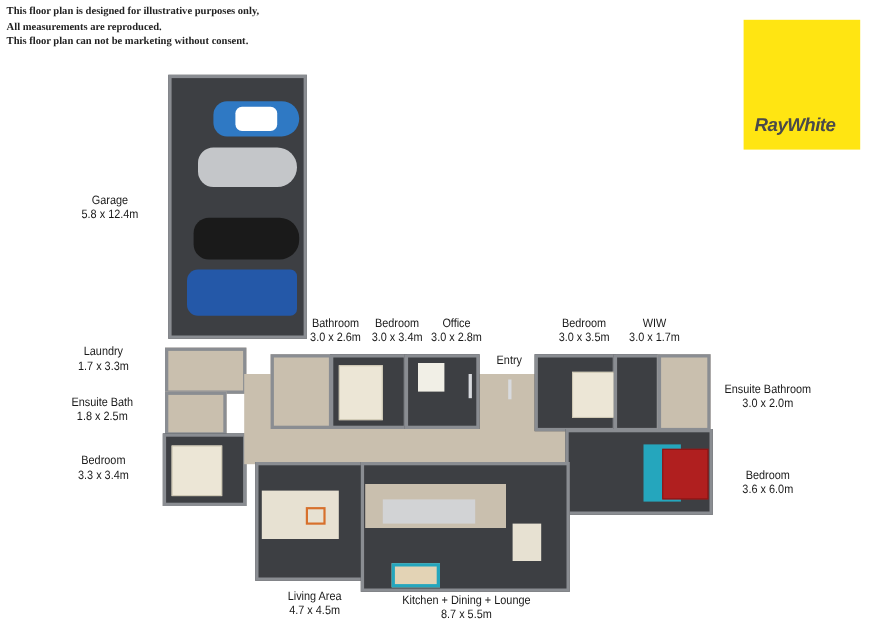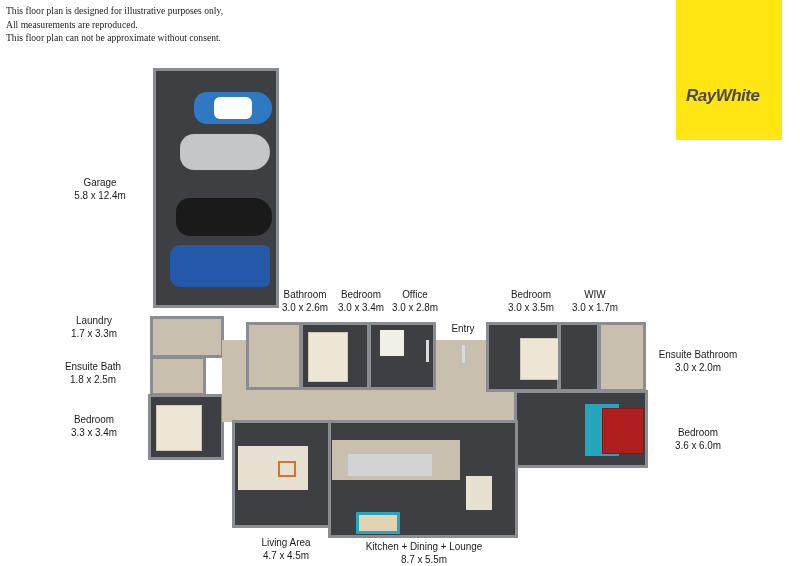--- a/index.html
+++ b/index.html
@@ -1,36 +1,36 @@
 <!DOCTYPE html>
 <html><head>
 <meta charset="utf-8">
 <style>
   html, body { margin: 0; padding: 0; }
   body { width: 800px; height: 566px; background: #ffffff; position: relative; overflow: hidden; font-family: "Liberation Sans", sans-serif; }
   .disclaimer { position: absolute; left: 6px; top: 4px; font-family: "Liberation Serif", serif; font-size: 9.6px; line-height: 13.6px; color: #222; }
-  .disclaimer div { white-space: nowrap; }
-  .logo { position: absolute; left: 676px; top: 0; width: 106px; height: 140px; background: #ffe512; }
+  .disclaimer div { white-space: nowrap; font-weight: bold; }
+  .logo { position: absolute; left: 676px; top: 18px; width: 106px; height: 118px; background: #ffe512; }
   .logo span { position: absolute; left: 10px; top: 86px; font-family: "Liberation Sans", sans-serif; font-weight: bold; font-style: italic; font-size: 17px; color: #4a4a4a; letter-spacing: -0.5px; }
   .label { position: absolute; text-align: center; font-family: "Liberation Sans", sans-serif; font-size: 11px; line-height: 13px; color: #1a1a1a; transform: scaleX(0.9); transform-origin: center; white-space: nowrap; }
   .room { position: absolute; box-sizing: border-box; }
   .wall { border: 3px solid #8a8d92; }
   .dark { background: #3d3f43; }
   .wood { background: #c9bfae; }
   .car { position: absolute; border-radius: 14px 18px 18px 14px; }
   .bed { position: absolute; background: #ece6d6; border: 1px solid #cfc8b4; }
   .door { position: absolute; width: 3px; background: #d8dade; }
 </style>
 </head>
 <body>
 
 <div class="disclaimer">
   <div>This floor plan is designed for illustrative purposes only,</div>
   <div>All measurements are reproduced.</div>
-  <div>This floor plan can not be approximate without consent.</div>
+  <div>This floor plan can not be marketing without consent.</div>
 </div>
 
 <div class="logo">
   <span>RayWhite</span>
 </div>
 
 <div>
 
   <div class="room wall dark" style="left:153px;top:68px;width:126px;height:240px;"></div>
   <div class="car" style="left:194px;top:92px;width:78px;height:32px;background:#2f79c4;">

